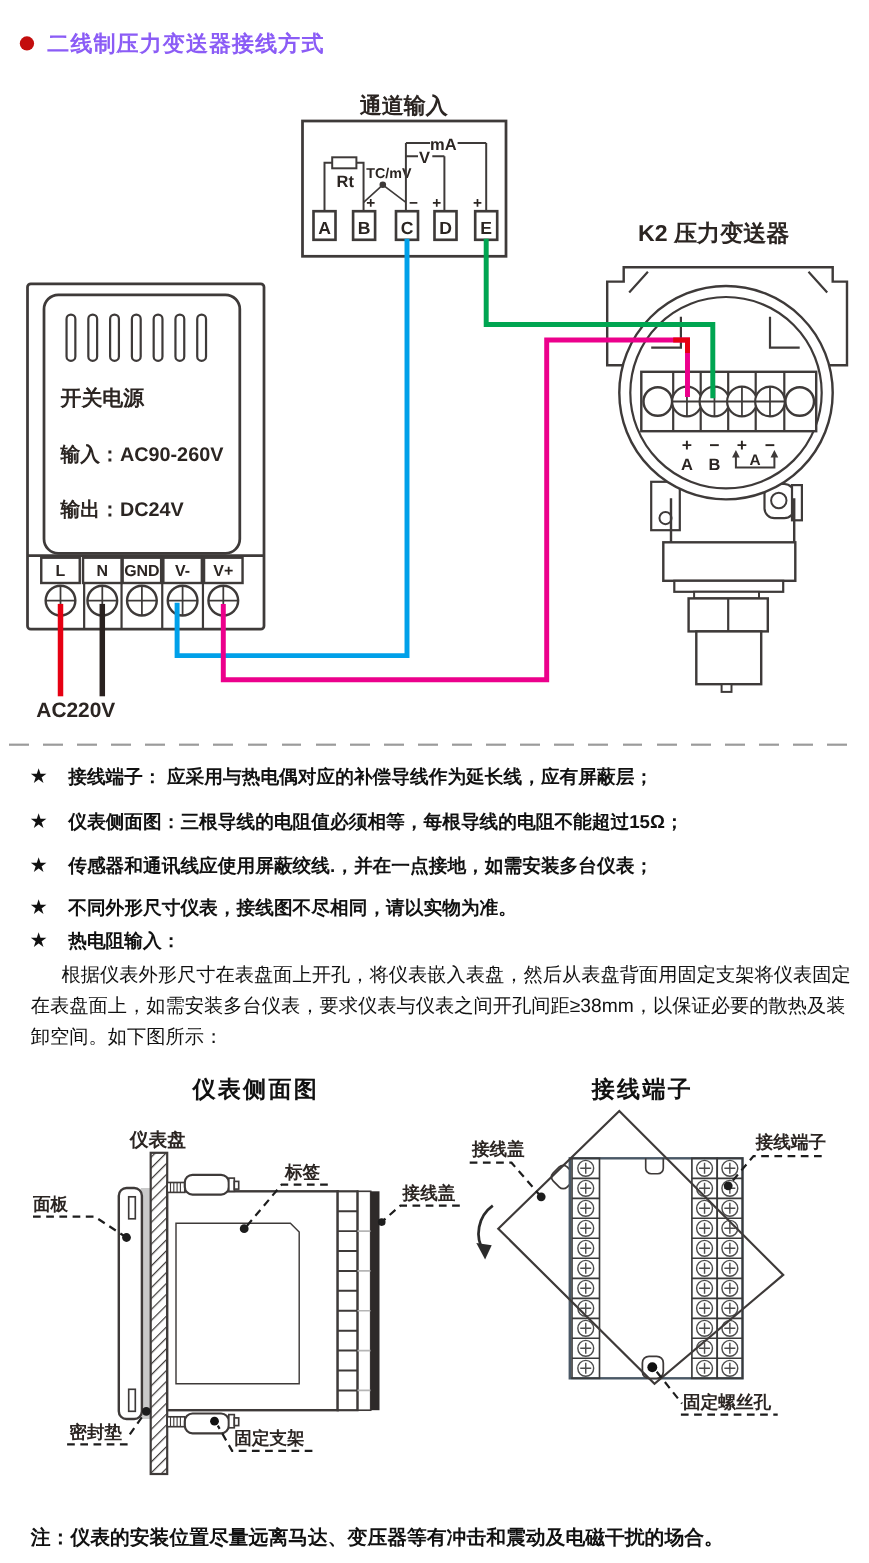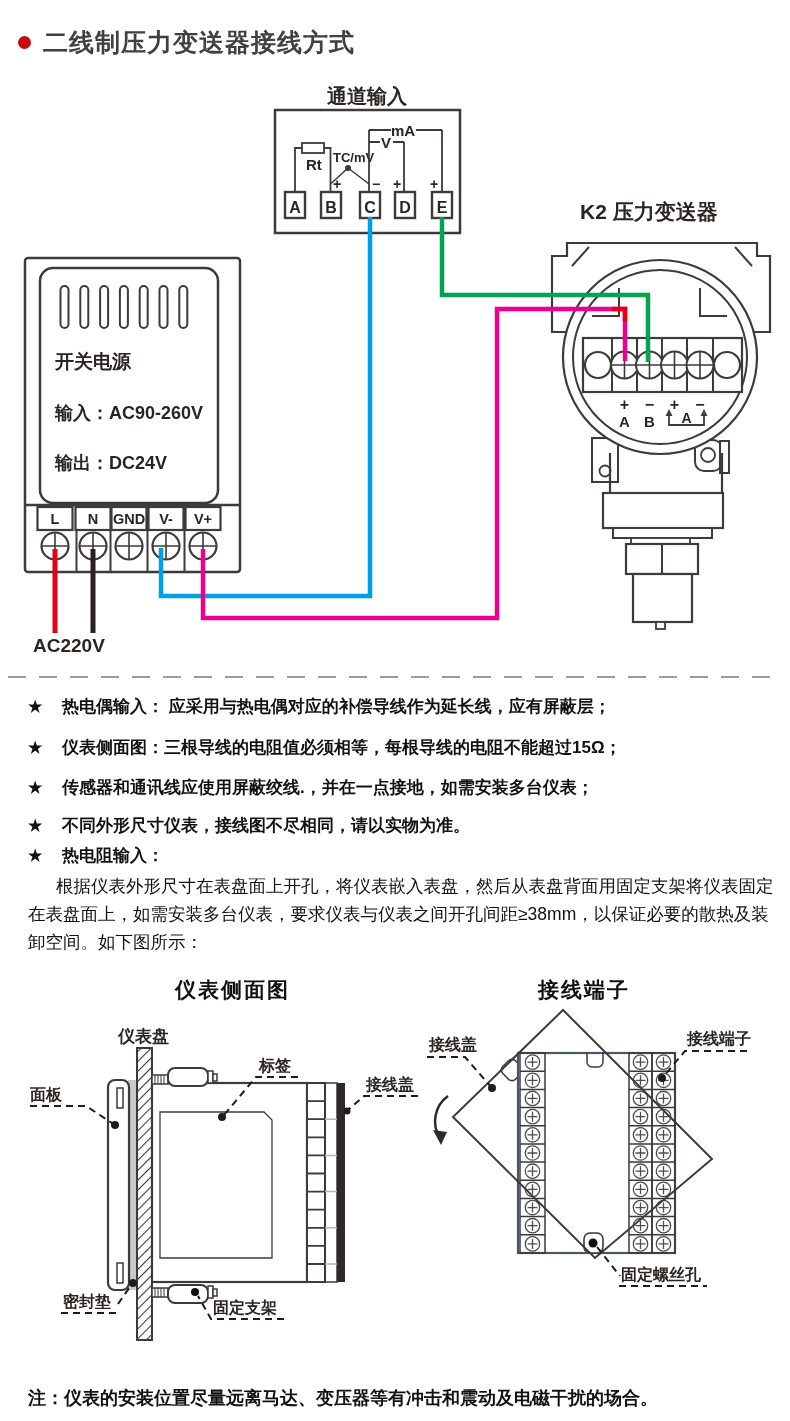--- a/index.html
+++ b/index.html
@@ -1,21 +1,21 @@
 <!DOCTYPE html>
 <html><head>
 <meta charset="utf-8">
 <style>
   html,body{margin:0;padding:0;background:#fff;}
   .page{position:relative;width:790px;height:1421px;background:#fff;overflow:hidden;
         font-family:"Liberation Sans",sans-serif;color:#111;}
   .abs{position:absolute;}
   .hdr{left:18px;top:26px;display:flex;align-items:center;gap:12px;}
   .hdr .dot{width:13px;height:13px;border-radius:50%;}
-  .hdr h1{margin:0;font-size:25px;font-weight:bold;letter-spacing:1px;color:#404040;}
+  .hdr h1{margin:0;font-size:20px;font-weight:bold;letter-spacing:1px;color:#8b5cf6;}
   .sep{left:8px;top:676px;width:774px;height:2px;
        background:repeating-linear-gradient(90deg,#9b9b9b 0 18px,transparent 18px 31px);}
   .bullets{left:28px;top:694px;width:748px;}
   .brow{display:flex;gap:14px;font-size:17px;font-weight:600;line-height:25px;}
   .brow .star{flex:0 0 20px;font-size:16px;}
   .m1{margin-top:16px}.m2{margin-top:15px}.m3{margin-top:13px}.m4{margin-top:5px}
   .para{left:28px;top:872px;width:748px;font-size:17.5px;font-weight:400;line-height:28px;text-indent:28px;}
   .sect{font-family:"Liberation Serif",serif;font-size:21px;font-weight:bold;letter-spacing:2px;}
   .note{left:28px;top:1346px;width:748px;font-size:18px;font-weight:700;margin-top:40px;}
   svg{position:absolute;overflow:visible;}
@@ -177,21 +177,21 @@
       <path class="wire" stroke-width="5" d="M93,549 V633" stroke="#29211f"></path>
       <text x="33" y="652" font-size="19" fill="#332e2c">AC220V</text>
     </g>
   </svg>
 
   <div class="abs sep"></div>
 
   <div class="abs bullets">
     <div class="brow">
         <span class="star">★</span>
-        <span>热电偶输入： 应采用与热电偶对应的补偿导线作为延长线，应有屏蔽层；</span>
+        <span>接线端子： 应采用与热电偶对应的补偿导线作为延长线，应有屏蔽层；</span>
       </div>
     <div class="brow m1">
         <span class="star">★</span>
         <span>仪表侧面图：三根导线的电阻值必须相等，每根导线的电阻不能超过15Ω；</span>
       </div>
     <div class="brow m2">
         <span class="star">★</span>
         <span>传感器和通讯线应使用屏蔽绞线.，并在一点接地，如需安装多台仪表；</span>
       </div>
     <div class="brow m3">

